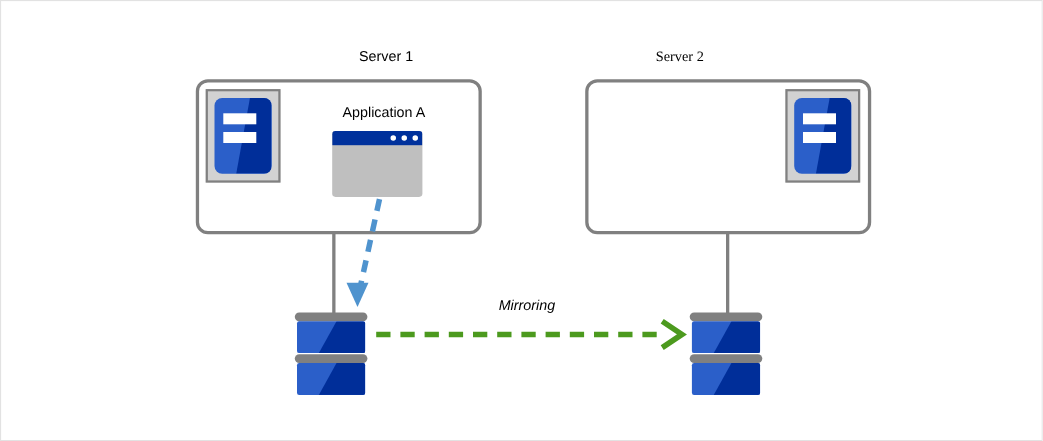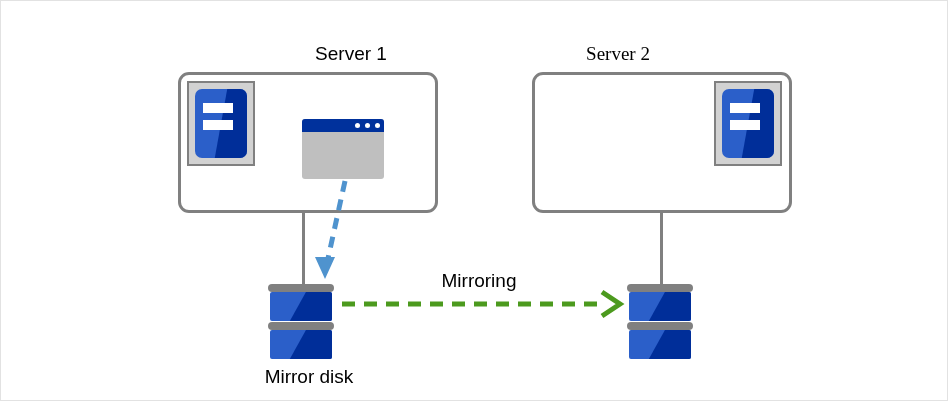--- a/index.html
+++ b/index.html
@@ -17,32 +17,32 @@
     background: #ffffff;
     box-sizing: border-box;
     border: 1px solid #e2e2e2;
     overflow: hidden;
   }
 
   
   .label {
     position: absolute;
     color: #000000;
-    font-size: 19px;
+    font-size: 13px;
     line-height: 1;
     white-space: nowrap;
     letter-spacing: 0px;
     text-align: right;
   }
   .label.center { transform: translateX(-50%); }
 
   #server1-title { left: 350px; top: 43px; }
   #server2-title { left: 617px; top: 43px; font-family: Liberation Serif, serif; }
   #app-a-label   { left: 348px; top: 94px; }
-  #mirroring-label { left: 478px; top: 270px; }
+  #mirroring-label { left: 478px; top: 270px; font-style: italic; }
   #mirror-disk-label { left: 308px; top: 366px; }
 
   
   .server-box {
     position: absolute;
     border: 3px solid #808080;
     border-radius: 11px;
     background: #ffffff;
     box-sizing: border-box;
   }
@@ -182,20 +182,21 @@
 
   <div class="server-box" id="server1-box"></div>
 
   <div class="server-icon" id="server1-icon">
     <div class="body">
       <div class="bar b1"></div>
       <div class="bar b2"></div>
     </div>
   </div>
 
+  <div class="label center" id="app-a-label">Application  A</div>
 
   <div id="app-window">
     <div class="titlebar">
       <div class="dot d1"></div>
       <div class="dot d2"></div>
       <div class="dot d3"></div>
     </div>
   </div>
 
   <div class="connector" id="server1-connector"></div>
@@ -218,21 +219,20 @@
     <div class="platter-block b2"></div>
   </div>
 
   <div class="disk-stack" id="disk2">
     <div class="platter-bar p1"></div>
     <div class="platter-block b1"></div>
     <div class="platter-bar p2"></div>
     <div class="platter-block b2"></div>
   </div>
 
-  <div class="label center" id="mirror-disk-label">Mirror disk</div>
 
   <div class="label center" id="mirroring-label">Mirroring</div>
 
   <svg id="arrow-layer" viewBox="0 0 946 399">
 
     <g>
       <line x1="344" y1="180" x2="326" y2="262" stroke="#4F93CE" stroke-width="5" stroke-dasharray="11,8" stroke-linecap="butt"></line>
       <polygon points="324,278 314,256 334,256" fill="#4F93CE"></polygon>
     </g>
 

